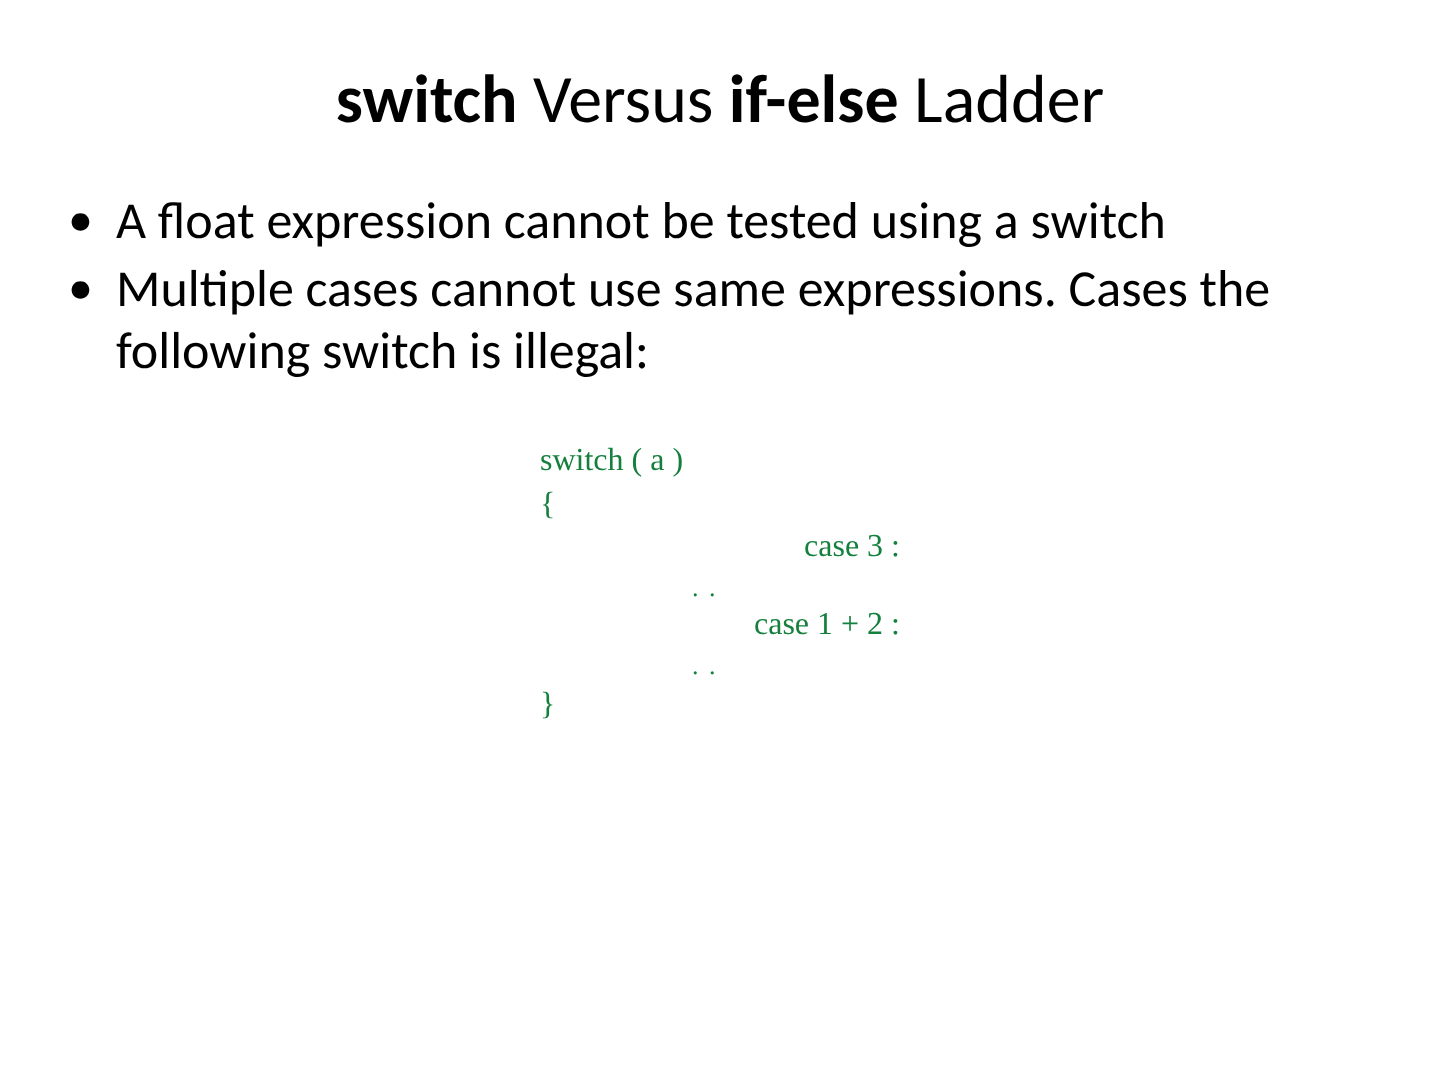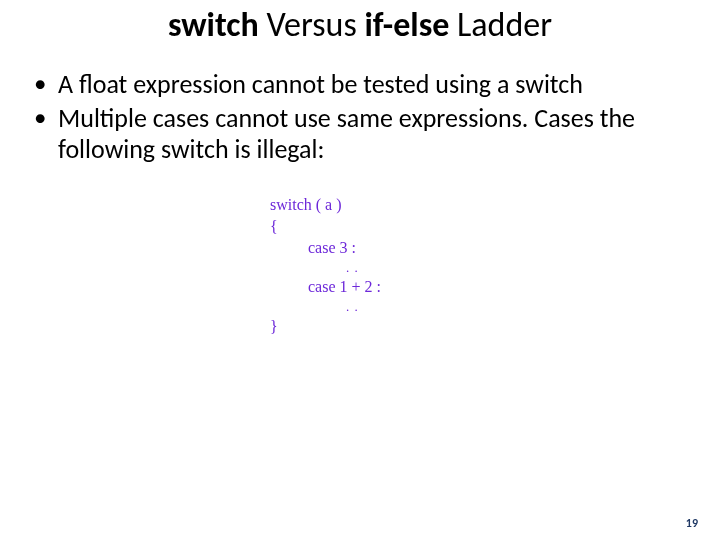--- a/index.html
+++ b/index.html
@@ -14,21 +14,21 @@
   }
   .slide {
     position: relative;
     width: 720px;
     height: 540px;
     box-sizing: border-box;
   }
   .title {
     text-align: center;
     font-size: 34px;
-    margin-top: 4px;
+    margin-top: 30px;
     margin-bottom: 24px;
     font-weight: 400;
   }
   .title .kw {
     font-weight: 700;
   }
   ul.bullets {
     margin: 0 0 0 34px;
     padding: 0;
     list-style: none;
@@ -46,24 +46,24 @@
     left: 0;
     top: 0;
     font-size: 25px;
   }
   .code-block {
     margin: 28px auto 0 auto;
     width: 180px;
     font-family: "Times New Roman", Times, serif;
     font-size: 16px;
     line-height: 1.35;
-    color: #6d28d9;
+    color: #15803d;
     text-align: left;
   }
-  .code-block .indent1 { padding-left: 38px; }
+  .code-block .indent1 { padding-left: 38px; text-align: right; }
   .code-block .dots { padding-left: 76px; letter-spacing: 1px; font-size: 13px; }
   .page-num {
     position: absolute;
     bottom: 14px;
     right: 22px;
     font-size: 12px;
     font-weight: 700;
     color: #1f3864;
   }
 </style>

